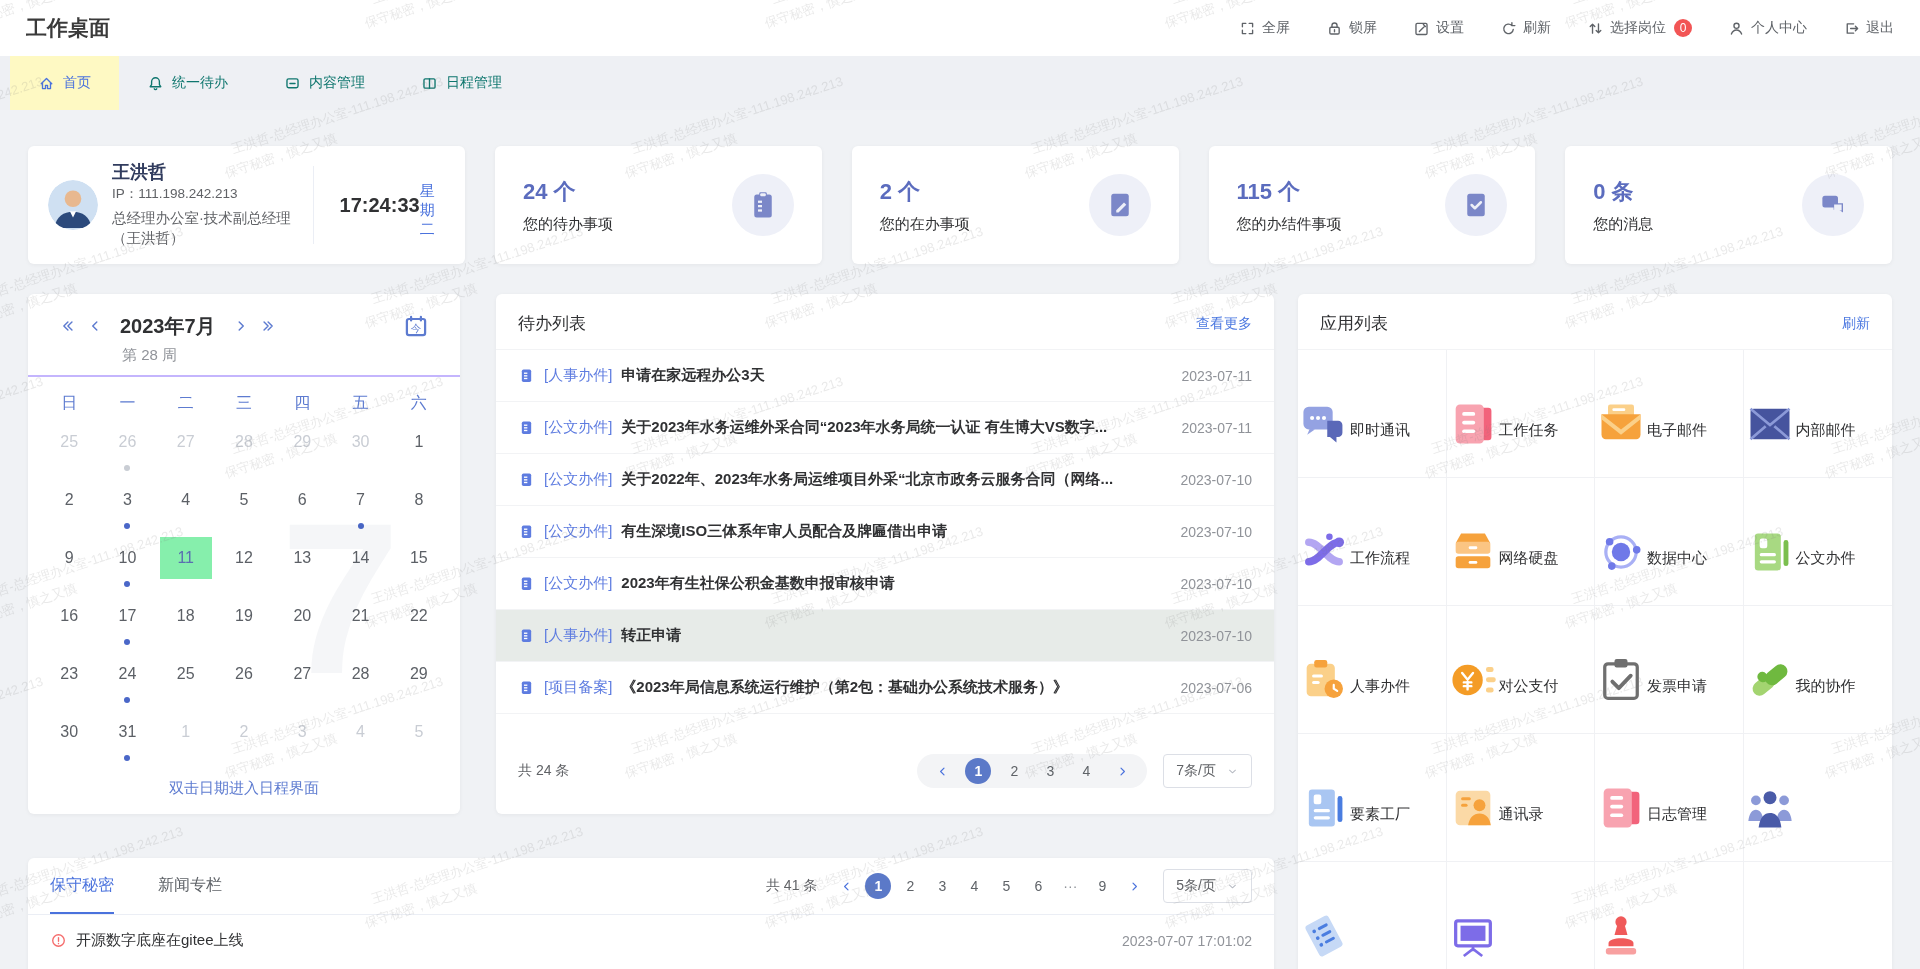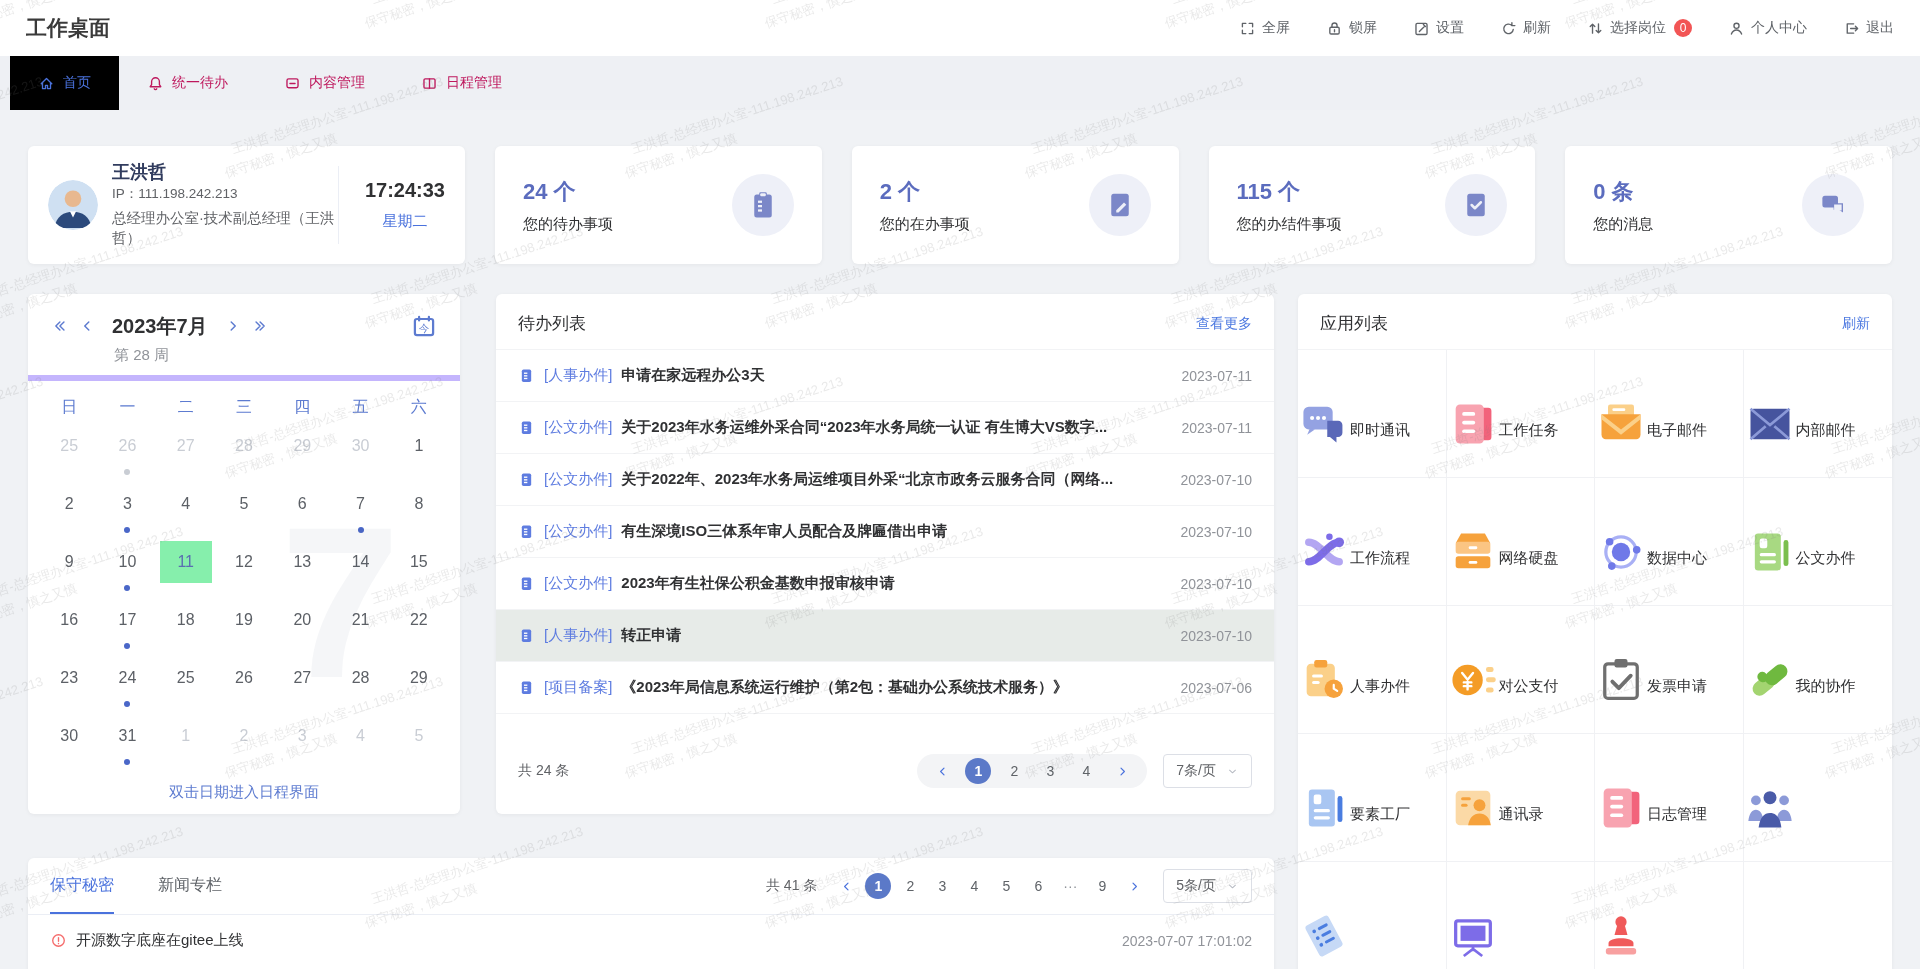--- a/index.html
+++ b/index.html
@@ -15,46 +15,46 @@
   .app-title{font-size:21px;font-weight:bold;color:#3a3a3a}
   .top-actions{margin-left:auto;display:flex;align-items:center;gap:36px}
   .top-action{display:flex;align-items:center;gap:6px;font-size:14px;color:#5f6368}
   .top-action .ticon{display:inline-flex;color:#5f6368}
   .badge{background:#f25555;color:#fff;border-radius:9px;min-width:18px;height:18px;font-size:12px;
          display:inline-flex;align-items:center;justify-content:center;margin-left:2px}
 
   
   .tabbar{position:absolute;top:56px;left:0;right:0;height:54px;display:flex;align-items:stretch;
           padding-left:10px;background:#eef0f4;z-index:2}
-  .tab{display:flex;align-items:center;gap:8px;padding:0 28px;font-size:14px;color:#be185d}
+  .tab{display:flex;align-items:center;gap:8px;padding:0 28px;font-size:14px;color:#0f766e}
   .tab .ticon{display:inline-flex}
-  .tab.active{background:#000000;color:#4a72dd}
+  .tab.active{background:#fef9c3;color:#4a72dd}
 
   
   .row1{position:absolute;top:146px;left:28px;right:28px;height:118px;display:flex;gap:30px;z-index:1}
   .user-card{width:437px;display:flex;align-items:center;padding:0 20px;box-sizing:border-box}
   .avatar{width:50px;height:50px;border-radius:50%;overflow:hidden;flex:0 0 50px;display:inline-flex}
   .user-info{margin-left:14px;width:238px}
   .u-name{font-size:18px;font-weight:bold;color:#313c5e;line-height:1.2}
   .u-ip{font-size:13.5px;color:#606266;margin-top:2px}
   .u-title{font-size:14.5px;color:#606266;margin-top:6px;line-height:1.35}
   .user-time{margin-left:auto;border-left:1px solid #ebeef5;padding-left:26px;height:78px;
-             display:flex;flex-direction:column;justify-content:center;align-items:center}
+             display:flex;flex-direction:row;justify-content:center;align-items:center}
   .u-time{font-size:20px;font-weight:bold;color:#303133}
   .u-week{font-size:15px;color:#4a72dd;margin-top:10px}
   .stat-row{flex:1;display:flex;gap:30px}
   .stat-card{flex:1;display:flex;align-items:center;padding:0 28px;box-sizing:border-box}
   .stat-val{font-size:22px;font-weight:bold;color:#5b6cbe}
   .stat-label{font-size:15px;color:#303133;margin-top:8px}
   .stat-ic{margin-left:auto;width:62px;height:62px;border-radius:50%;background:#eef0f8;
            display:flex;align-items:center;justify-content:center;color:#7b87c8}
 
   
   .cal{position:absolute;left:28px;top:294px;width:432px;height:520px;box-sizing:border-box;z-index:1}
-  .cal-head{padding:18px 22px 10px;border-bottom:6px solid #c4b5fd}
+  .cal-head{padding:18px 30px 10px;border-bottom:2px solid #c4b5fd}
   .cal-nav{display:flex;align-items:center;gap:10px;color:#5d7bd0}
   .cal-arr{display:inline-flex;color:#5d7bd0}
   .cal-title{font-size:20px;font-weight:bold;color:#303133;margin:0 6px}
   .cal-today{margin-left:auto;color:#5d7bd0;display:inline-flex}
   .cal-week{margin:6px 0 0 64px;color:#909399;font-size:15px}
   .cal-weekdays{display:grid;grid-template-columns:repeat(7,1fr);padding:8px 12px 0}
   .wd{text-align:center;color:#5d7bd0;font-size:16px;height:36px;line-height:36px}
   .cal-grid{display:grid;grid-template-columns:repeat(7,1fr);padding:0 12px;position:relative}
   .cal-cell{height:58px;display:flex;flex-direction:column;align-items:center}
   .daybox{width:52px;height:42px;display:flex;align-items:center;justify-content:center;font-size:16px}

